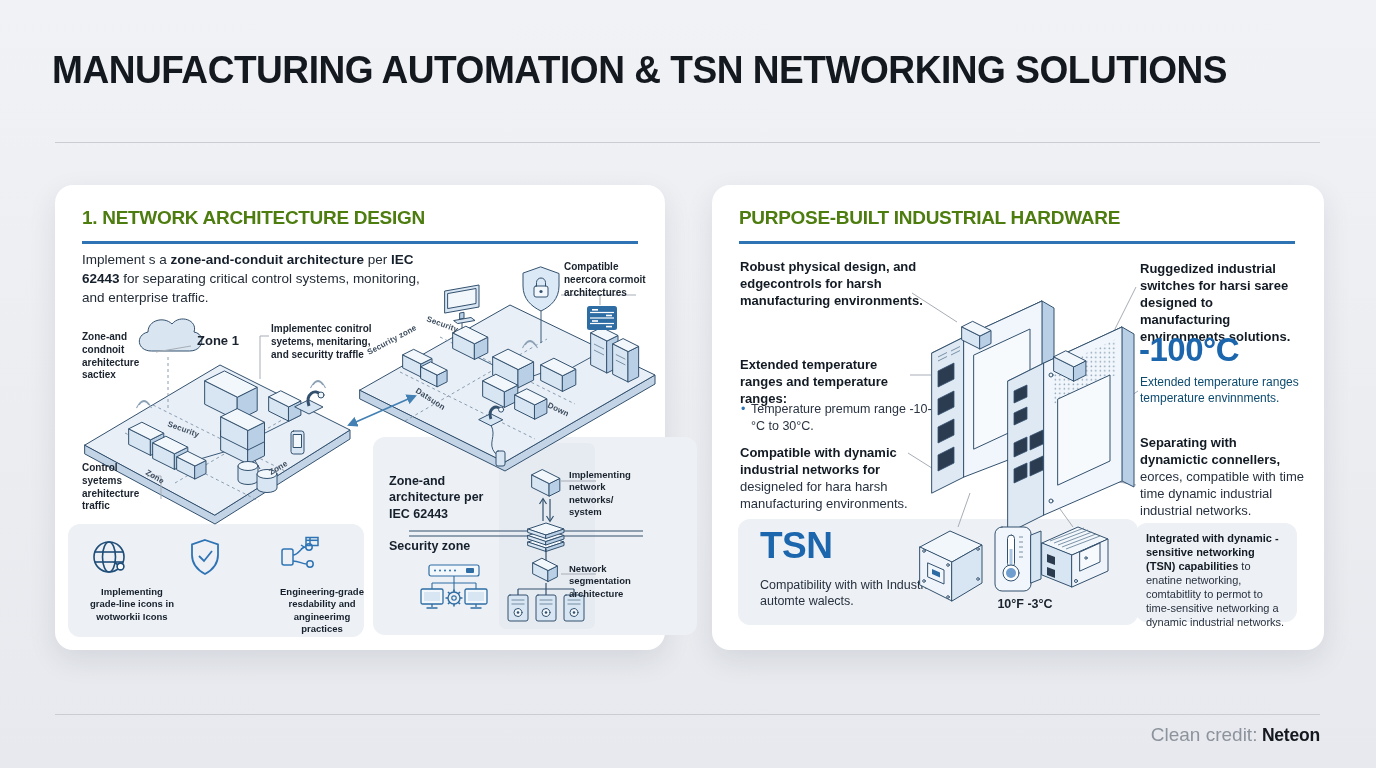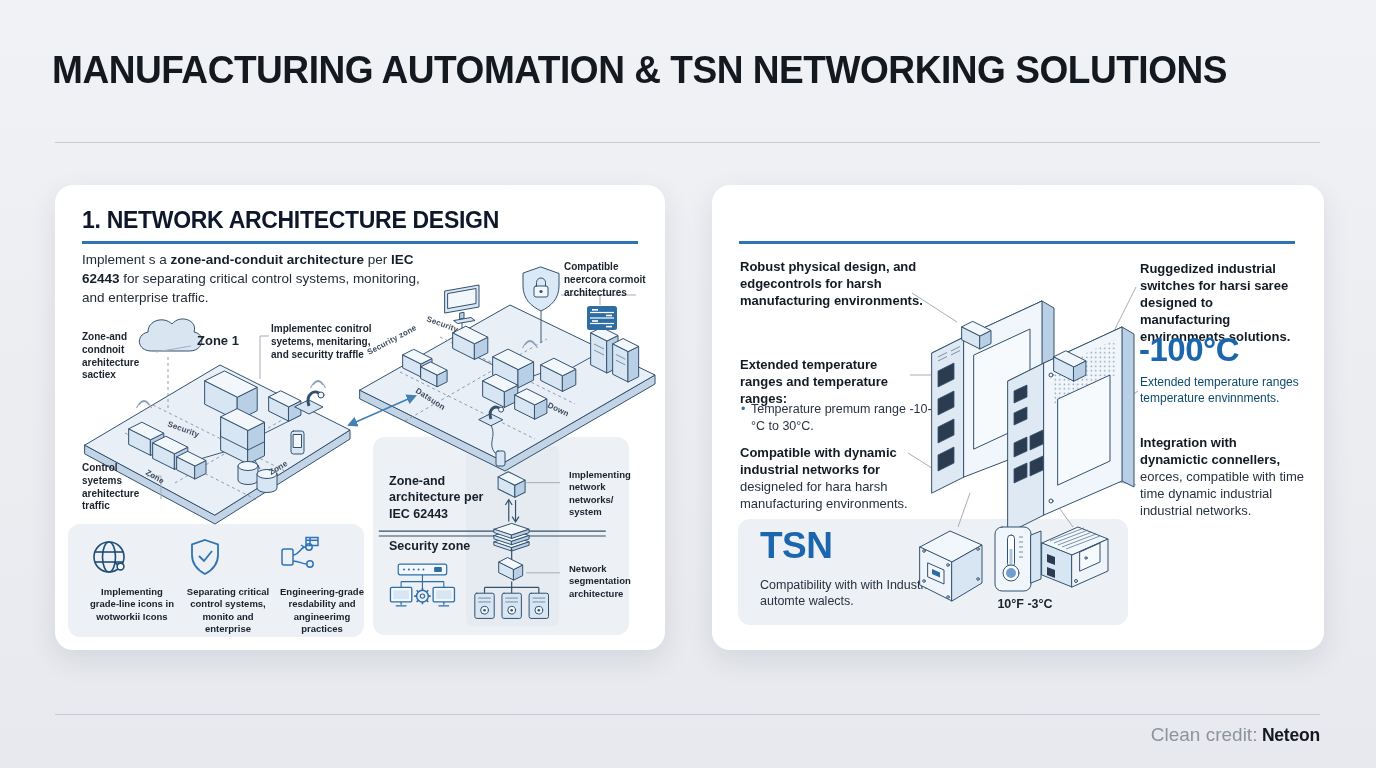--- a/index.html
+++ b/index.html
@@ -5,21 +5,21 @@
   html,body{margin:0;padding:0;background:#e8eaee;font-family:"Liberation Sans",sans-serif;}
   .page{position:relative;width:1376px;height:768px;overflow:hidden;
         background:linear-gradient(180deg,#f1f2f6 0%,#ecedf1 55%,#e7e9ee 100%);}
   .main-title{position:absolute;left:52px;top:48px;font-size:39px;font-weight:bold;color:#14181f;
         letter-spacing:-0.5px;white-space:nowrap;transform:scaleX(.95);transform-origin:left top;}
   .hr{position:absolute;height:1px;background:#c9ccd3;}
   .card{position:absolute;top:185px;height:465px;background:#fff;border-radius:18px;
         box-shadow:0 10px 28px rgba(25,39,60,.10);}
   .card.left{left:55px;width:610px;}
   .card.right{left:712px;width:612px;}
-  .panel-title{position:absolute;left:27px;top:22px;font-size:23px;font-weight:bold;color:#0f172a;
+  .panel-title{position:absolute;left:27px;top:22px;font-size:19px;font-weight:bold;color:#4d7c0f;
         letter-spacing:-0.3px;white-space:nowrap;z-index:4;text-align:right;}
   .panel-rule{position:absolute;left:27px;top:56px;height:2.5px;background:#2e74b5;z-index:4;}
   .intro{position:absolute;left:27px;top:66px;width:348px;font-size:13.5px;line-height:1.4;color:#222b36;z-index:4;margin:0;}
   .intro b{color:#16202c;}
   .gbox{position:absolute;background:#edf0f4;border-radius:12px;z-index:1;}
   .diag{position:absolute;left:0;top:0;width:100%;height:100%;z-index:2;pointer-events:none;}
   .lbl{position:absolute;font-size:10px;font-weight:bold;color:#1a232e;line-height:1.28;z-index:3;}
   .lbl.big{font-size:13px;}
   .cap{font-size:9.5px;font-weight:bold;color:#16202c;line-height:1.3;margin-top:7px;text-align:center;}
   .feat{position:absolute;top:350px;width:90px;z-index:3;text-align:left;}
@@ -222,40 +222,39 @@
       </svg>
       <div class="cap">Implementing grade-line icons in wotworkii Icons</div>
     </div>
     <div class="feat" style="left:128px;">
       <svg class="ficon" width="44" height="44" viewBox="-22 -22 44 44">
         <g fill="none" stroke="#2e74b5" stroke-width="1.8">
           <path d="M0 -17 L13 -12.5 V-2 C13 7.5 6.5 13.5 0 17 C-6.5 13.5 -13 7.5 -13 -2 V-12.5 Z"></path>
           <polyline points="-6,-1 -1,4 7,-6"></polyline>
         </g>
       </svg>
-      <div class="cap">Separating critical control systems, monito and enterprise</div>
     </div>
     <div class="feat" style="left:222px;">
       <svg class="ficon" width="44" height="44" viewBox="-22 -22 44 44">
         <g fill="none" stroke="#2e74b5" stroke-width="1.5">
           <rect x="-17" y="-8" width="11" height="16" rx="2"></rect>
           <circle cx="10" cy="-10" r="3.2"></circle>
             <circle cx="11" cy="7" r="3.2"></circle>
           <path d="M-6 -2 C0 -2 2 -10 6.5 -10"></path>
             <path d="M-6 4 C0 4 3 7 7.5 7"></path>
           <path d="M2 -12 l3 2 -3 2"></path>
           <rect x="7" y="-19.5" width="12" height="8"></rect>
             <line x1="7" y1="-16.7" x2="19" y2="-16.7"></line>
             <line x1="11" y1="-19.5" x2="11" y2="-11.5"></line>
         </g>
       </svg>
       <div class="cap">Engineering-grade resdability and angineerimg practices</div>
     </div>
 
-    <div class="gbox" style="left:318px;top:252px;width:256px;height:198px;">
+    <div class="gbox" style="left:318px;top:252px;width:284px;height:198px;padding-left:40px;">
       <svg class="diag" viewBox="0 0 264 198">
         <rect x="96" y="6" width="96" height="186" rx="7" fill="#e6ebf2"></rect>
         <path class="zl" d="M6 94 H240 M6 99 H240"></path>
         <path class="lead" d="M158 44 H193 M158 137 H193"></path>
         <g>
           <use href="#ibox" transform="translate(129,38) scale(0.48)"></use>
           <path class="zl" d="M140 62 V84 M147 62 V84"></path>
           <path class="zl" d="M136.5 67 L140 61.5 L143.5 67 M143.5 79 L147 84.5 L150.5 79"></path>
           <g transform="translate(125,86)">
             <g transform="translate(0,13)">
@@ -302,37 +301,41 @@
         </g>
       </svg>
       <div class="zbox-title">Zone-and architecture per IEC 62443</div>
       <div class="zbox-sec">Security zone</div>
       <div class="zlbl" style="left:196px;top:32px;">Implementing network networks/ system</div>
       <div class="zlbl" style="left:196px;top:126px;">Network segmentation architecture</div>
     </div>
   </section>
 
   <section class="card right">
+    <div class="panel-title">PURPOSE-BUILT INDUSTRIAL HARDWARE</div>
     <div class="panel-rule" style="width:556px;"></div>
 
     <div class="b13" style="left:28px;top:74px;width:185px;">Robust physical design, and edgecontrols for harsh manufacturing environments.</div>
     <div class="b13" style="left:28px;top:172px;width:172px;">Extended temperature ranges and temperature ranges:</div>
     <div class="bul" style="left:28px;top:216px;width:182px;">Temperature premum range -10-°C to 30°C.</div>
     <div class="b13" style="left:28px;top:260px;width:185px;"><b>Compatible with dynamic industrial networks for </b><span style="font-weight:normal;color:#27313f;">designeled for hara harsh manufacturing environments.</span></div>
 
     <div class="b13" style="left:428px;top:76px;width:164px;">Ruggedized industrial switches for harsi saree designed to manufacturing environments solutions.</div>
     <div class="temp-big" style="left:427px;top:146px;">-100°C</div>
     <div class="n12" style="left:428px;top:190px;width:172px;">Extended temperature ranges temperature envinnments.</div>
-    <div class="b13" style="left:428px;top:250px;width:164px;"><b>Integration with dynamictic connellers, </b><span style="font-weight:normal;color:#27313f;">eorces, compatible with time time dynamic industrial industrial networks.</span></div>
-
-    <div class="gbox" style="left:26px;top:334px;width:390px;height:106px;">
+    <div class="b13" style="left:428px;top:250px;width:164px;"><b>Separating with dynamictic connellers, </b><span style="font-weight:normal;color:#27313f;">eorces, compatible with time time dynamic industrial industrial networks.</span></div>
+
+    <div class="gbox" style="left:26px;top:334px;width:390px;height:106px;padding-left:10px;">
       <div class="tsn-title">TSN</div>
       <div class="tsn-desc">Compatibility with with Industrial automte walects.</div>
     </div>
 
+    <div class="gbox" style="left:423px;top:338px;width:162px;height:99px;">
+      <div class="int-text"><b>Integrated with dynamic -sensitive networking (TSN) capabilities</b><span> to enatine networking, comtabitlity to permot to time-sensitive networking a dynamic industrial networks.</span></div>
+    </div>
     <div class="temp-lbl">10°F -3°C</div>
 
     <svg class="diag" viewBox="0 0 612 465">
 
       <path class="lead" d="M200 108 L245 137 M198 190 H219 M196 268 L242 297 M424 102 L394 162 M426 206 L404 221 M424 300 L407 297 M258 308 L246 342 M348 324 L361 342"></path>
 
       <g>
         <path class="f-side s" d="M330 116 L342 123 V268 L330 262 Z"></path>
         <path class="f-top s" d="M220 168 L252 152 L330 116 L298 132 Z"></path>
         <path class="s" fill="#dfe9f4" d="M220 168 L252 152 L252 292 L220 308 Z"></path>

